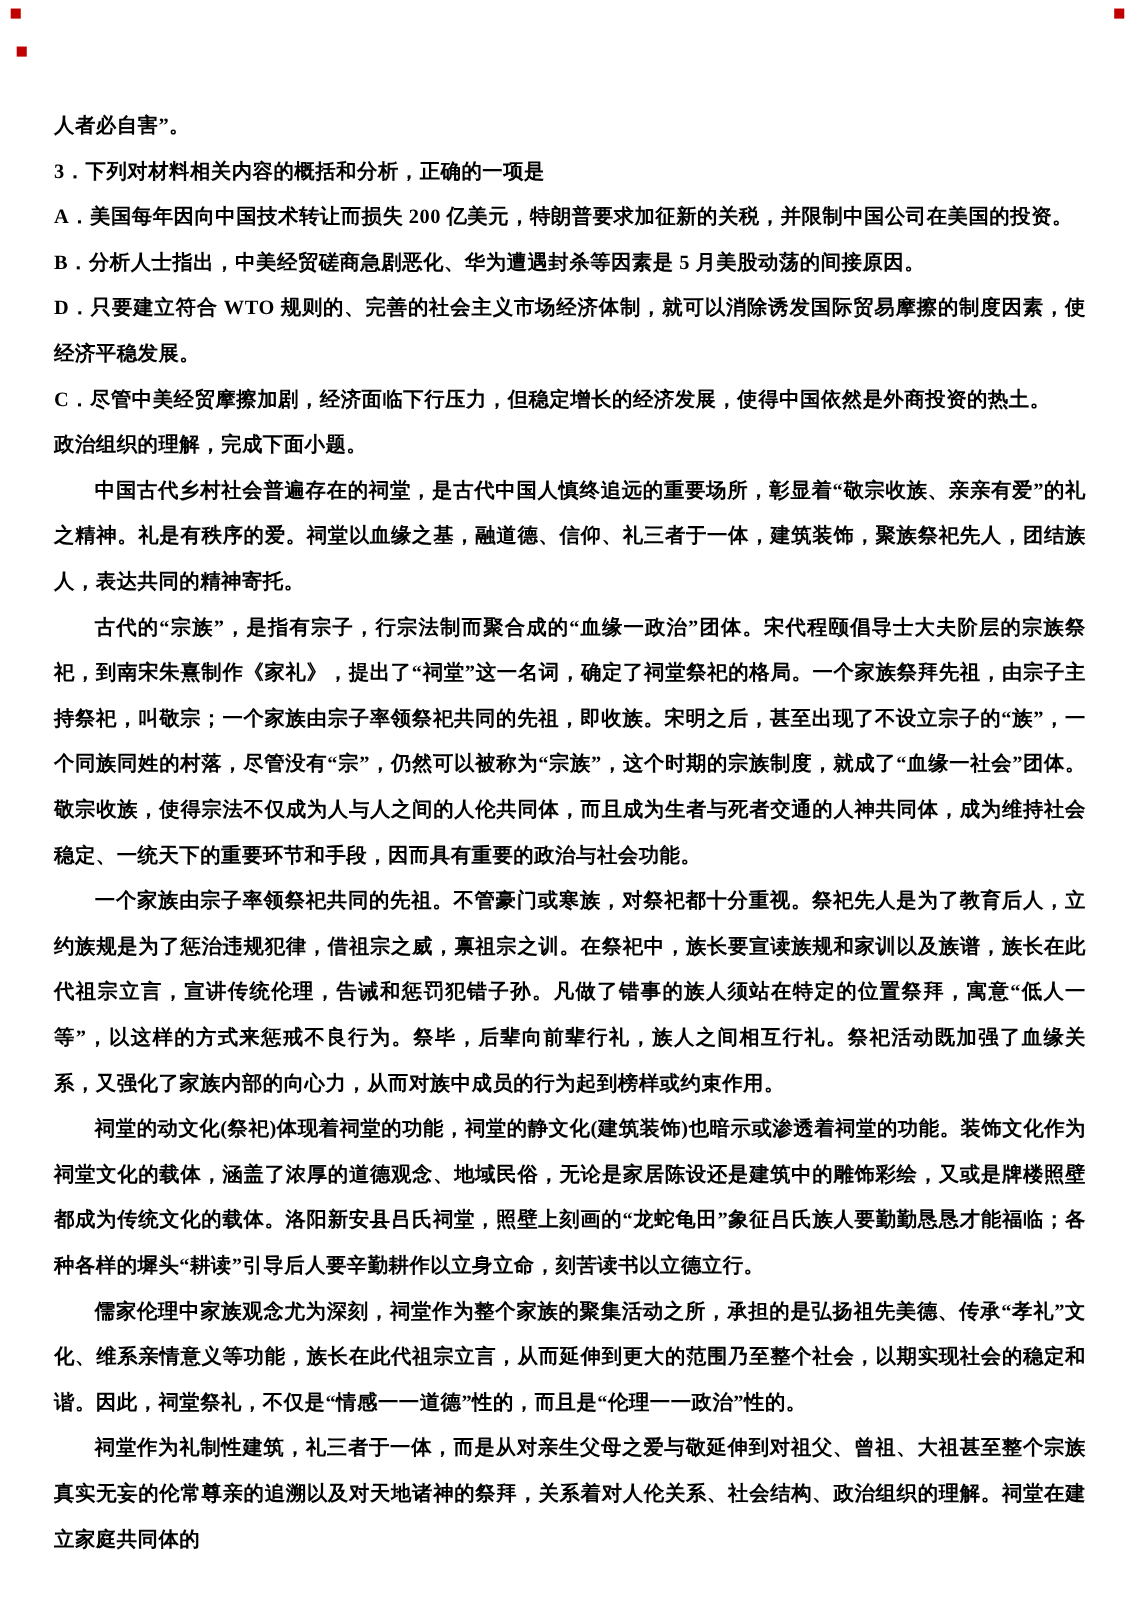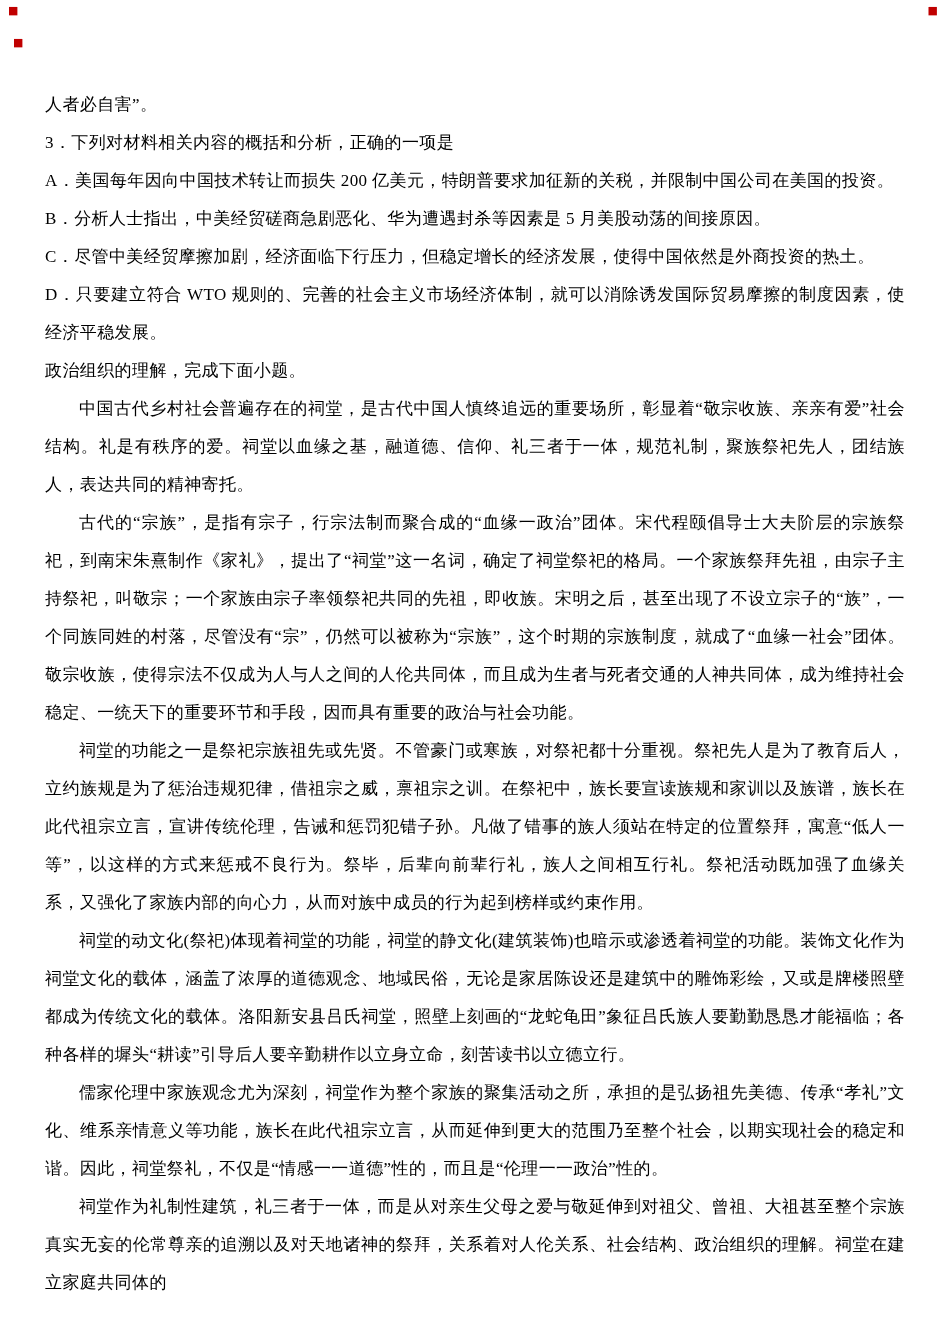--- a/index.html
+++ b/index.html
@@ -23,20 +23,21 @@
   }
   .page p {
     margin: 0;
     padding: 0;
     font-size: 17px;
     line-height: 38px;
     text-align: justify;
     text-justify: inter-ideograph;
     letter-spacing: 0.4px;
     word-break: break-all;
+    font-weight: bold;
   }
   .page p.indent {
     text-indent: 2em;
   }
   .red-mark {
     position: absolute;
     color: #c00000;
     font-size: 11px;
     line-height: 11px;
     font-family: "DejaVu Sans", sans-serif;
@@ -50,22 +51,22 @@
 
 <span class="red-mark tl">■</span>
 <span class="red-mark tr">■</span>
 <span class="red-mark ml">■</span>
 
 <div class="page">
   <p>人者必自害”。</p>
   <p>3．下列对材料相关内容的概括和分析，正确的一项是</p>
   <p>A．美国每年因向中国技术转让而损失 200 亿美元，特朗普要求加征新的关税，并限制中国公司在美国的投资。</p>
   <p>B．分析人士指出，中美经贸磋商急剧恶化、华为遭遇封杀等因素是 5 月美股动荡的间接原因。</p>
+  <p>D．只要建立符合 WTO 规则的、完善的社会主义市场经济体制，就可以消除诱发国际贸易摩擦的制度因素，使经济平稳发展。</p>
   <p>C．尽管中美经贸摩擦加剧，经济面临下行压力，但稳定增长的经济发展，使得中国依然是外商投资的热土。</p>
-  <p>D．只要建立符合 WTO 规则的、完善的社会主义市场经济体制，就可以消除诱发国际贸易摩擦的制度因素，使经济平稳发展。</p>
   <p>政治组织的理解，完成下面小题。</p>
-  <p class="indent">中国古代乡村社会普遍存在的祠堂，是古代中国人慎终追远的重要场所，彰显着“敬宗收族、亲亲有爱”社会结构。礼是有秩序的爱。祠堂以血缘之基，融道德、信仰、礼三者于一体，规范礼制，聚族祭祀先人，团结族人，表达共同的精神寄托。</p>
+  <p class="indent">中国古代乡村社会普遍存在的祠堂，是古代中国人慎终追远的重要场所，彰显着“敬宗收族、亲亲有爱”的礼之精神。礼是有秩序的爱。祠堂以血缘之基，融道德、信仰、礼三者于一体，建筑装饰，聚族祭祀先人，团结族人，表达共同的精神寄托。</p>
   <p class="indent">古代的“宗族”，是指有宗子，行宗法制而聚合成的“血缘一政治”团体。宋代程颐倡导士大夫阶层的宗族祭祀，到南宋朱熹制作《家礼》，提出了“祠堂”这一名词，确定了祠堂祭祀的格局。一个家族祭拜先祖，由宗子主持祭祀，叫敬宗；一个家族由宗子率领祭祀共同的先祖，即收族。宋明之后，甚至出现了不设立宗子的“族”，一个同族同姓的村落，尽管没有“宗”，仍然可以被称为“宗族”，这个时期的宗族制度，就成了“血缘一社会”团体。敬宗收族，使得宗法不仅成为人与人之间的人伦共同体，而且成为生者与死者交通的人神共同体，成为维持社会稳定、一统天下的重要环节和手段，因而具有重要的政治与社会功能。</p>
-  <p class="indent">祠堂的功能之一是祭祀宗族祖先或先贤。不管豪门或寒族，对祭祀都十分重视。祭祀先人是为了教育后人，立约族规是为了惩治违规犯律，借祖宗之威，禀祖宗之训。在祭祀中，族长要宣读族规和家训以及族谱，族长在此代祖宗立言，宣讲传统伦理，告诫和惩罚犯错子孙。凡做了错事的族人须站在特定的位置祭拜，寓意“低人一等”，以这样的方式来惩戒不良行为。祭毕，后辈向前辈行礼，族人之间相互行礼。祭祀活动既加强了血缘关系，又强化了家族内部的向心力，从而对族中成员的行为起到榜样或约束作用。</p>
+  <p class="indent">一个家族由宗子率领祭祀共同的先祖。不管豪门或寒族，对祭祀都十分重视。祭祀先人是为了教育后人，立约族规是为了惩治违规犯律，借祖宗之威，禀祖宗之训。在祭祀中，族长要宣读族规和家训以及族谱，族长在此代祖宗立言，宣讲传统伦理，告诫和惩罚犯错子孙。凡做了错事的族人须站在特定的位置祭拜，寓意“低人一等”，以这样的方式来惩戒不良行为。祭毕，后辈向前辈行礼，族人之间相互行礼。祭祀活动既加强了血缘关系，又强化了家族内部的向心力，从而对族中成员的行为起到榜样或约束作用。</p>
   <p class="indent">祠堂的动文化(祭祀)体现着祠堂的功能，祠堂的静文化(建筑装饰)也暗示或渗透着祠堂的功能。装饰文化作为祠堂文化的载体，涵盖了浓厚的道德观念、地域民俗，无论是家居陈设还是建筑中的雕饰彩绘，又或是牌楼照壁都成为传统文化的载体。洛阳新安县吕氏祠堂，照壁上刻画的“龙蛇龟田”象征吕氏族人要勤勤恳恳才能福临；各种各样的墀头“耕读”引导后人要辛勤耕作以立身立命，刻苦读书以立德立行。</p>
   <p class="indent">儒家伦理中家族观念尤为深刻，祠堂作为整个家族的聚集活动之所，承担的是弘扬祖先美德、传承“孝礼”文化、维系亲情意义等功能，族长在此代祖宗立言，从而延伸到更大的范围乃至整个社会，以期实现社会的稳定和谐。因此，祠堂祭礼，不仅是“情感一一道德”性的，而且是“伦理一一政治”性的。</p>
   <p class="indent">祠堂作为礼制性建筑，礼三者于一体，而是从对亲生父母之爱与敬延伸到对祖父、曾祖、大祖甚至整个宗族真实无妄的伦常尊亲的追溯以及对天地诸神的祭拜，关系着对人伦关系、社会结构、政治组织的理解。祠堂在建立家庭共同体的</p>
 </div>
 
 </body></html>

